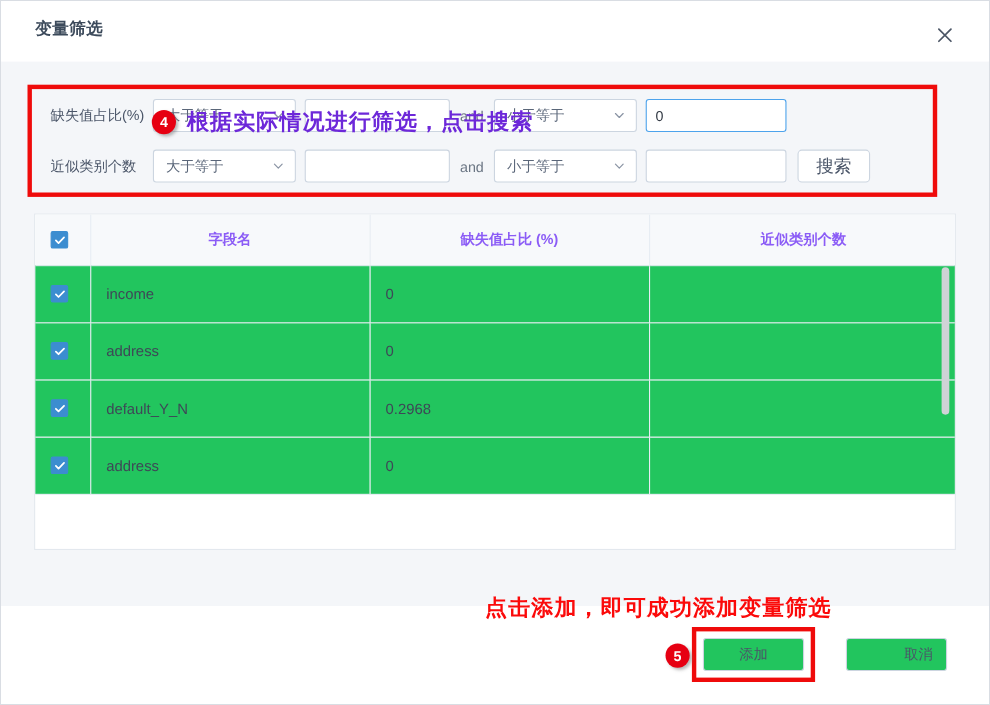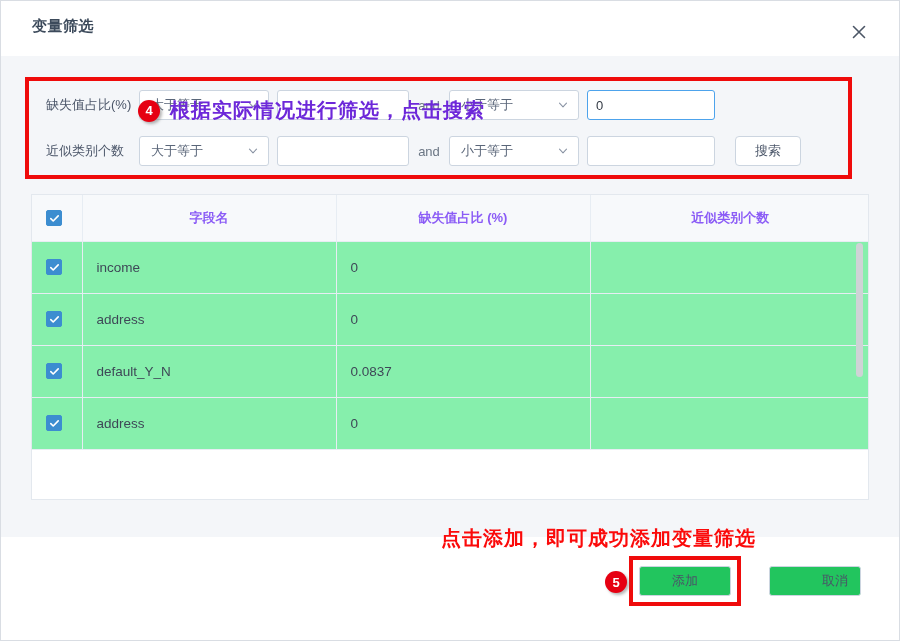--- a/index.html
+++ b/index.html
@@ -132,26 +132,26 @@
 
   .f-and {
     width: 40px;
     text-align: center;
     font-size: 13px;
     color: #6b7684;
   }
 
   .search-btn {
     width: 66px; height: 30px;
-    margin-left: 20px;
+    margin-left: 10px;
     box-sizing: border-box;
     border: 1px solid #ccd5e0;
     background: #ffffff;
     border-radius: 4px;
-    font-size: 13px;
+    font-size: 16px;
     color: #4a5568;
     cursor: pointer;
     font-family: "Liberation Sans", sans-serif;
     display: flex;
     align-items: center;
     justify-content: center;
   }
   .btn-spacer { width: 76px; height: 1px; }
 
   
@@ -216,21 +216,21 @@
     background: #f7f9fb;
     font-size: 13px;
     font-weight: 700;
     color: #8b5cf6;
     text-align: center;
   }
   .tbl thead th.col-chk { text-align: left; padding-left: 14px; }
 
   .tbl tbody td {
     height: 52px;
-    background: #86efac;
+    background: #22c55e;
     font-size: 13.5px;
     color: #3e4857;
     padding-left: 14px;
     vertical-align: middle;
   }
 
   .chk {
     width: 16px; height: 16px;
     border-radius: 2px;
     background: #3c8dd0;
@@ -256,21 +256,21 @@
     right: 5px; top: 48px;
     width: 7px; height: 134px;
     border-radius: 4px;
     background: #cfd3d6;
     cursor: pointer;
   }
 
   
   .dlg-footer {
     position: absolute;
-    left: 0; top: 536px;
+    left: 0; top: 550px;
     width: 900px; height: 91px;
     background: #ffffff;
     border-top: 1px solid #ffffff;
     box-sizing: border-box;
   }
   .ann-bottom {
     position: absolute;
     left: 440px; top: -13px;
     font-size: 20px;
     font-weight: 700;
@@ -440,21 +440,21 @@
           </tr>
           <tr>
             <td class="col-chk">
               <span class="chk">
                 <svg width="11" height="11" viewBox="0 0 11 11">
                     <path d="M1.8 5.6 L4.2 8 L9.2 2.9" stroke="#ffffff" stroke-width="1.6" fill="none" stroke-linecap="round" stroke-linejoin="round"></path>
                   </svg>
               </span>
             </td>
             <td class="col-name">default_Y_N</td>
-            <td class="col-miss">0.0837</td>
+            <td class="col-miss">0.2968</td>
             <td class="col-cat"></td>
           </tr>
           <tr>
             <td class="col-chk">
               <span class="chk">
                 <svg width="11" height="11" viewBox="0 0 11 11">
                     <path d="M1.8 5.6 L4.2 8 L9.2 2.9" stroke="#ffffff" stroke-width="1.6" fill="none" stroke-linecap="round" stroke-linejoin="round"></path>
                   </svg>
               </span>
             </td>

